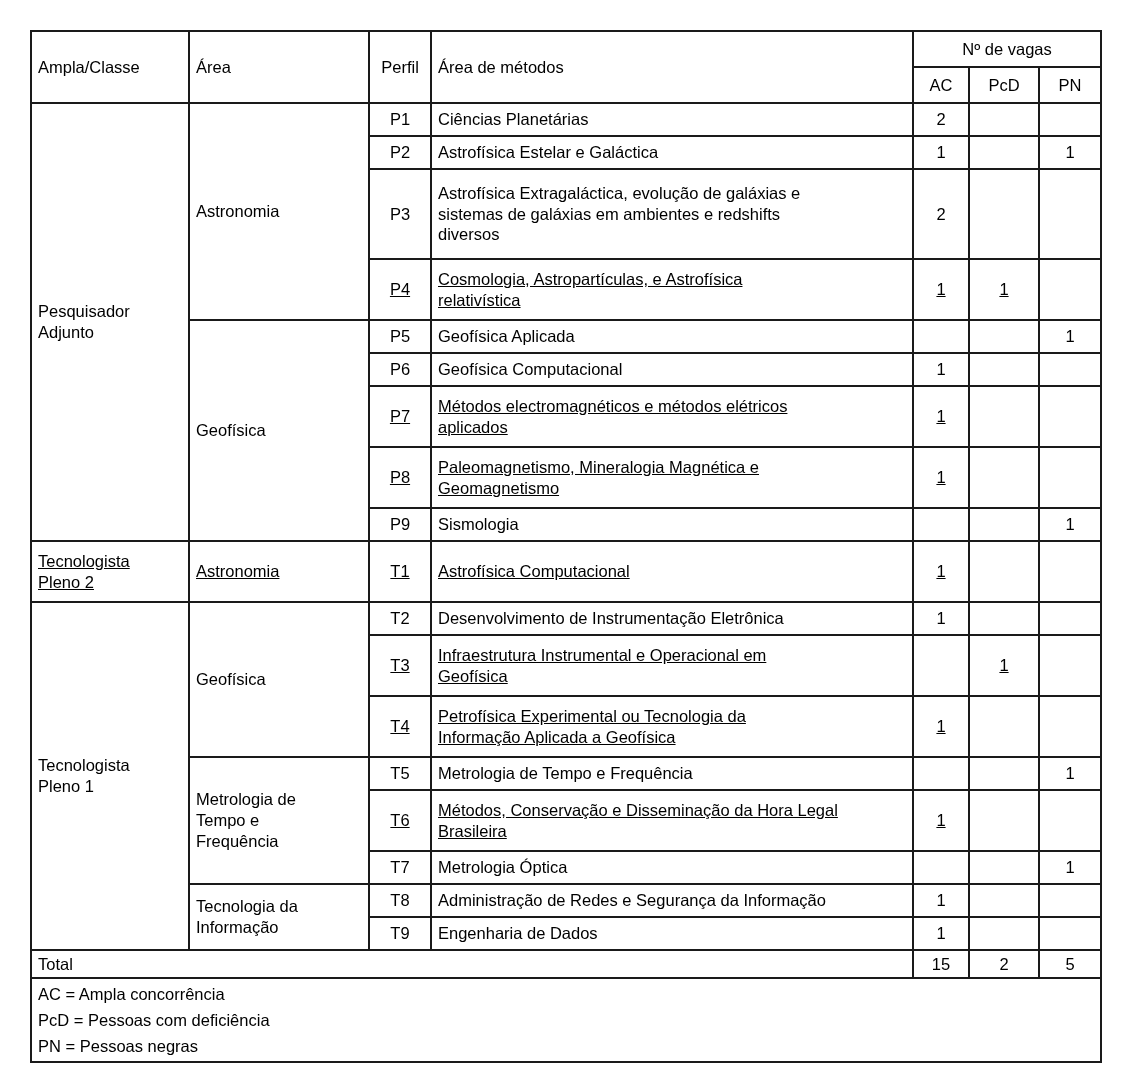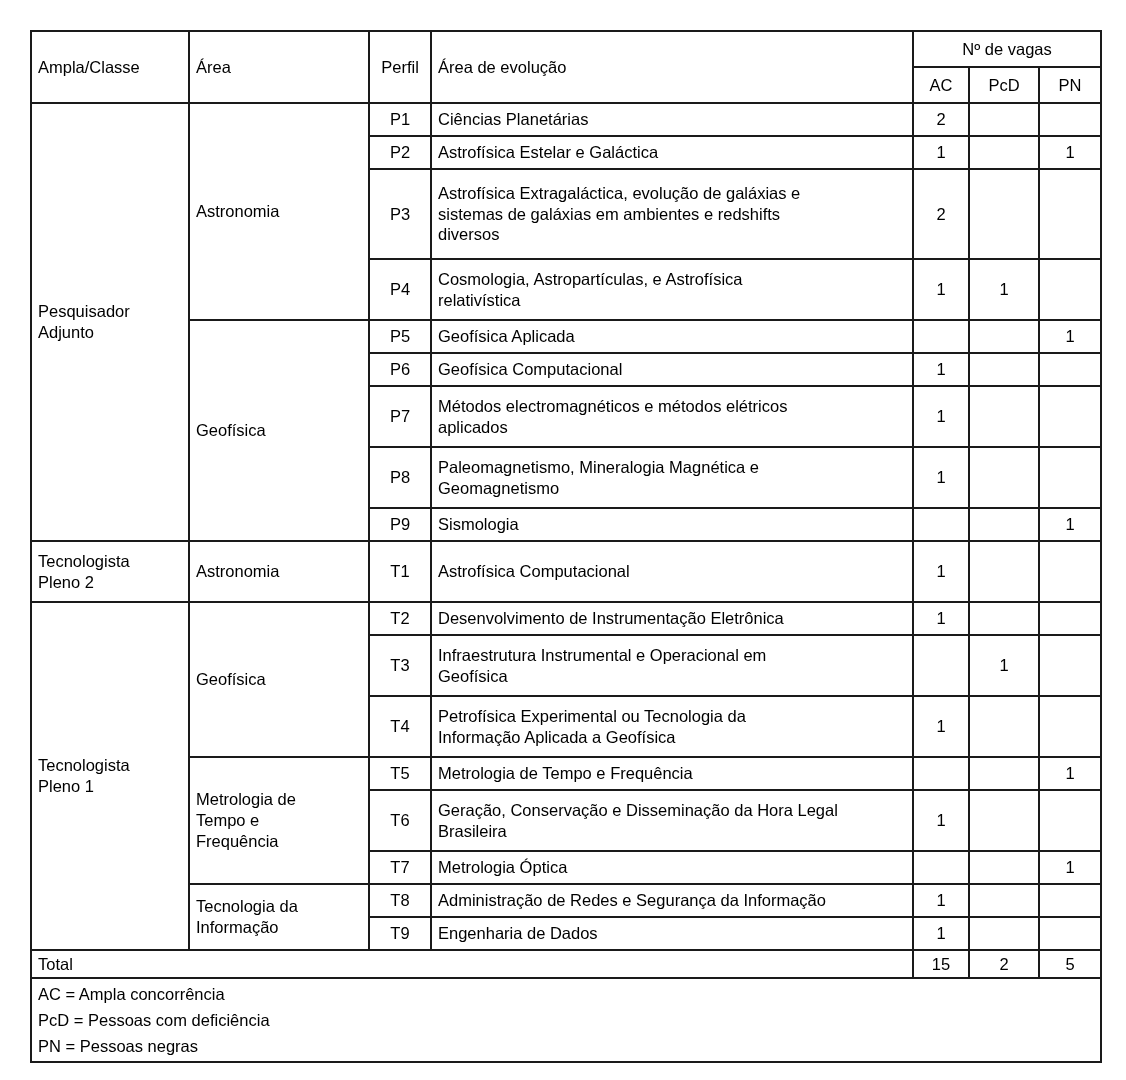--- a/index.html
+++ b/index.html
@@ -34,21 +34,21 @@
     line-height: 1.26;
     vertical-align: middle;
     text-align: left;
     overflow: hidden;
   }
   .vagas .c { text-align: center; }
   .vagas .ml { white-space: pre-line; }
   
   tr.hh  { height: 36px; }
   tr.r-s { height: 33px; }
-  tr.r-d { height: 61px; }
+  tr.r-d { height: 61px; text-decoration: underline; }
   tr.r-t { height: 90px; }
   tr.r-total { height: 28px; }
   .legend-cell { padding: 4px 6px 6px 6px; }
   .legend-cell div { line-height: 26px; }
 </style>
 </head>
 <body>
 
 <div class="page">
   <table class="vagas">
@@ -59,21 +59,21 @@
       <col style="width:482px">
       <col style="width:56px">
       <col style="width:70px">
       <col style="width:62px">
     </colgroup>
     <thead>
       <tr class="hh">
         <th rowspan="2">Ampla/Classe</th>
         <th rowspan="2">Área</th>
         <th rowspan="2" class="c">Perfil</th>
-        <th rowspan="2">Área de evolução</th>
+        <th rowspan="2">Área de métodos</th>
         <th colspan="3" class="c">Nº de vagas</th>
       </tr>
       <tr class="hh">
         <th class="c">AC</th>
         <th class="c">PcD</th>
         <th class="c">PN</th>
       </tr>
     </thead>
     <tbody>
 
@@ -194,21 +194,21 @@
 Tempo e
 Frequência</td>
         <td class="c">T5</td>
         <td class="ml">Metrologia de Tempo e Frequência</td>
         <td class="c"></td>
         <td class="c"></td>
         <td class="c">1</td>
       </tr>
       <tr class="r-d">
         <td class="c">T6</td>
-        <td class="ml">Geração, Conservação e Disseminação da Hora Legal
+        <td class="ml">Métodos, Conservação e Disseminação da Hora Legal
 Brasileira</td>
         <td class="c">1</td>
         <td class="c"></td>
         <td class="c"></td>
       </tr>
       <tr class="r-s">
         <td class="c">T7</td>
         <td class="ml">Metrologia Óptica</td>
         <td class="c"></td>
         <td class="c"></td>

